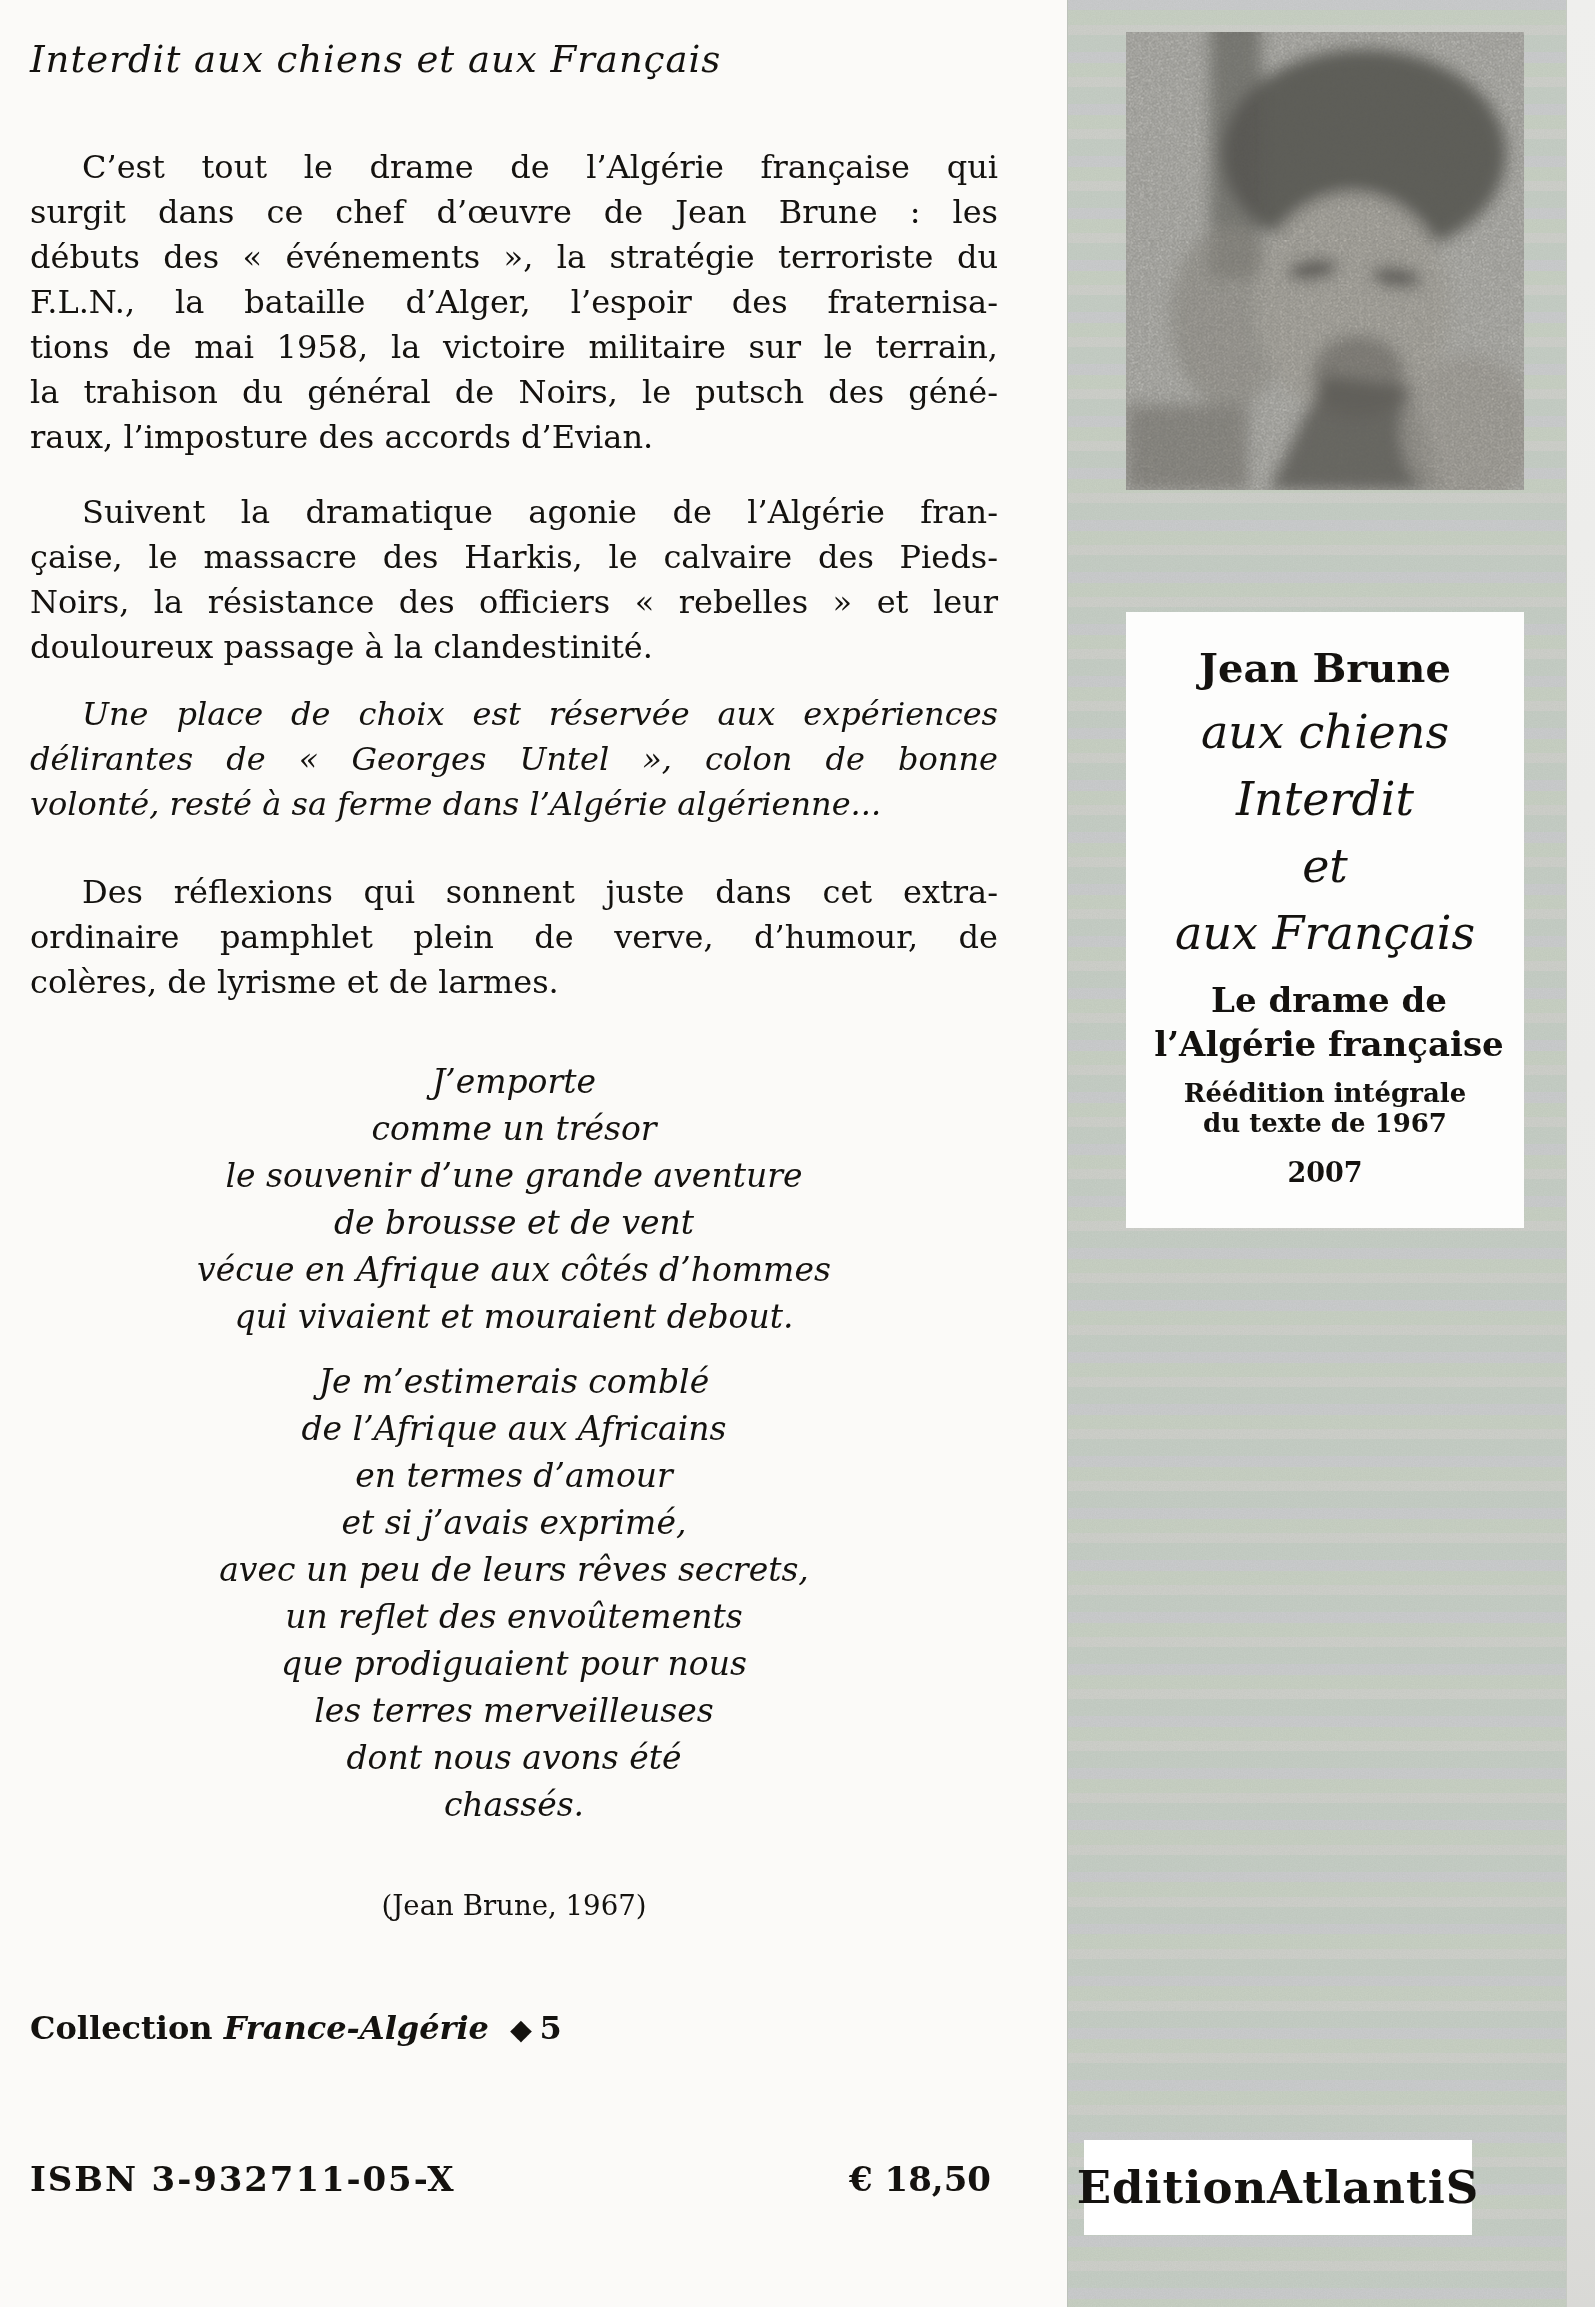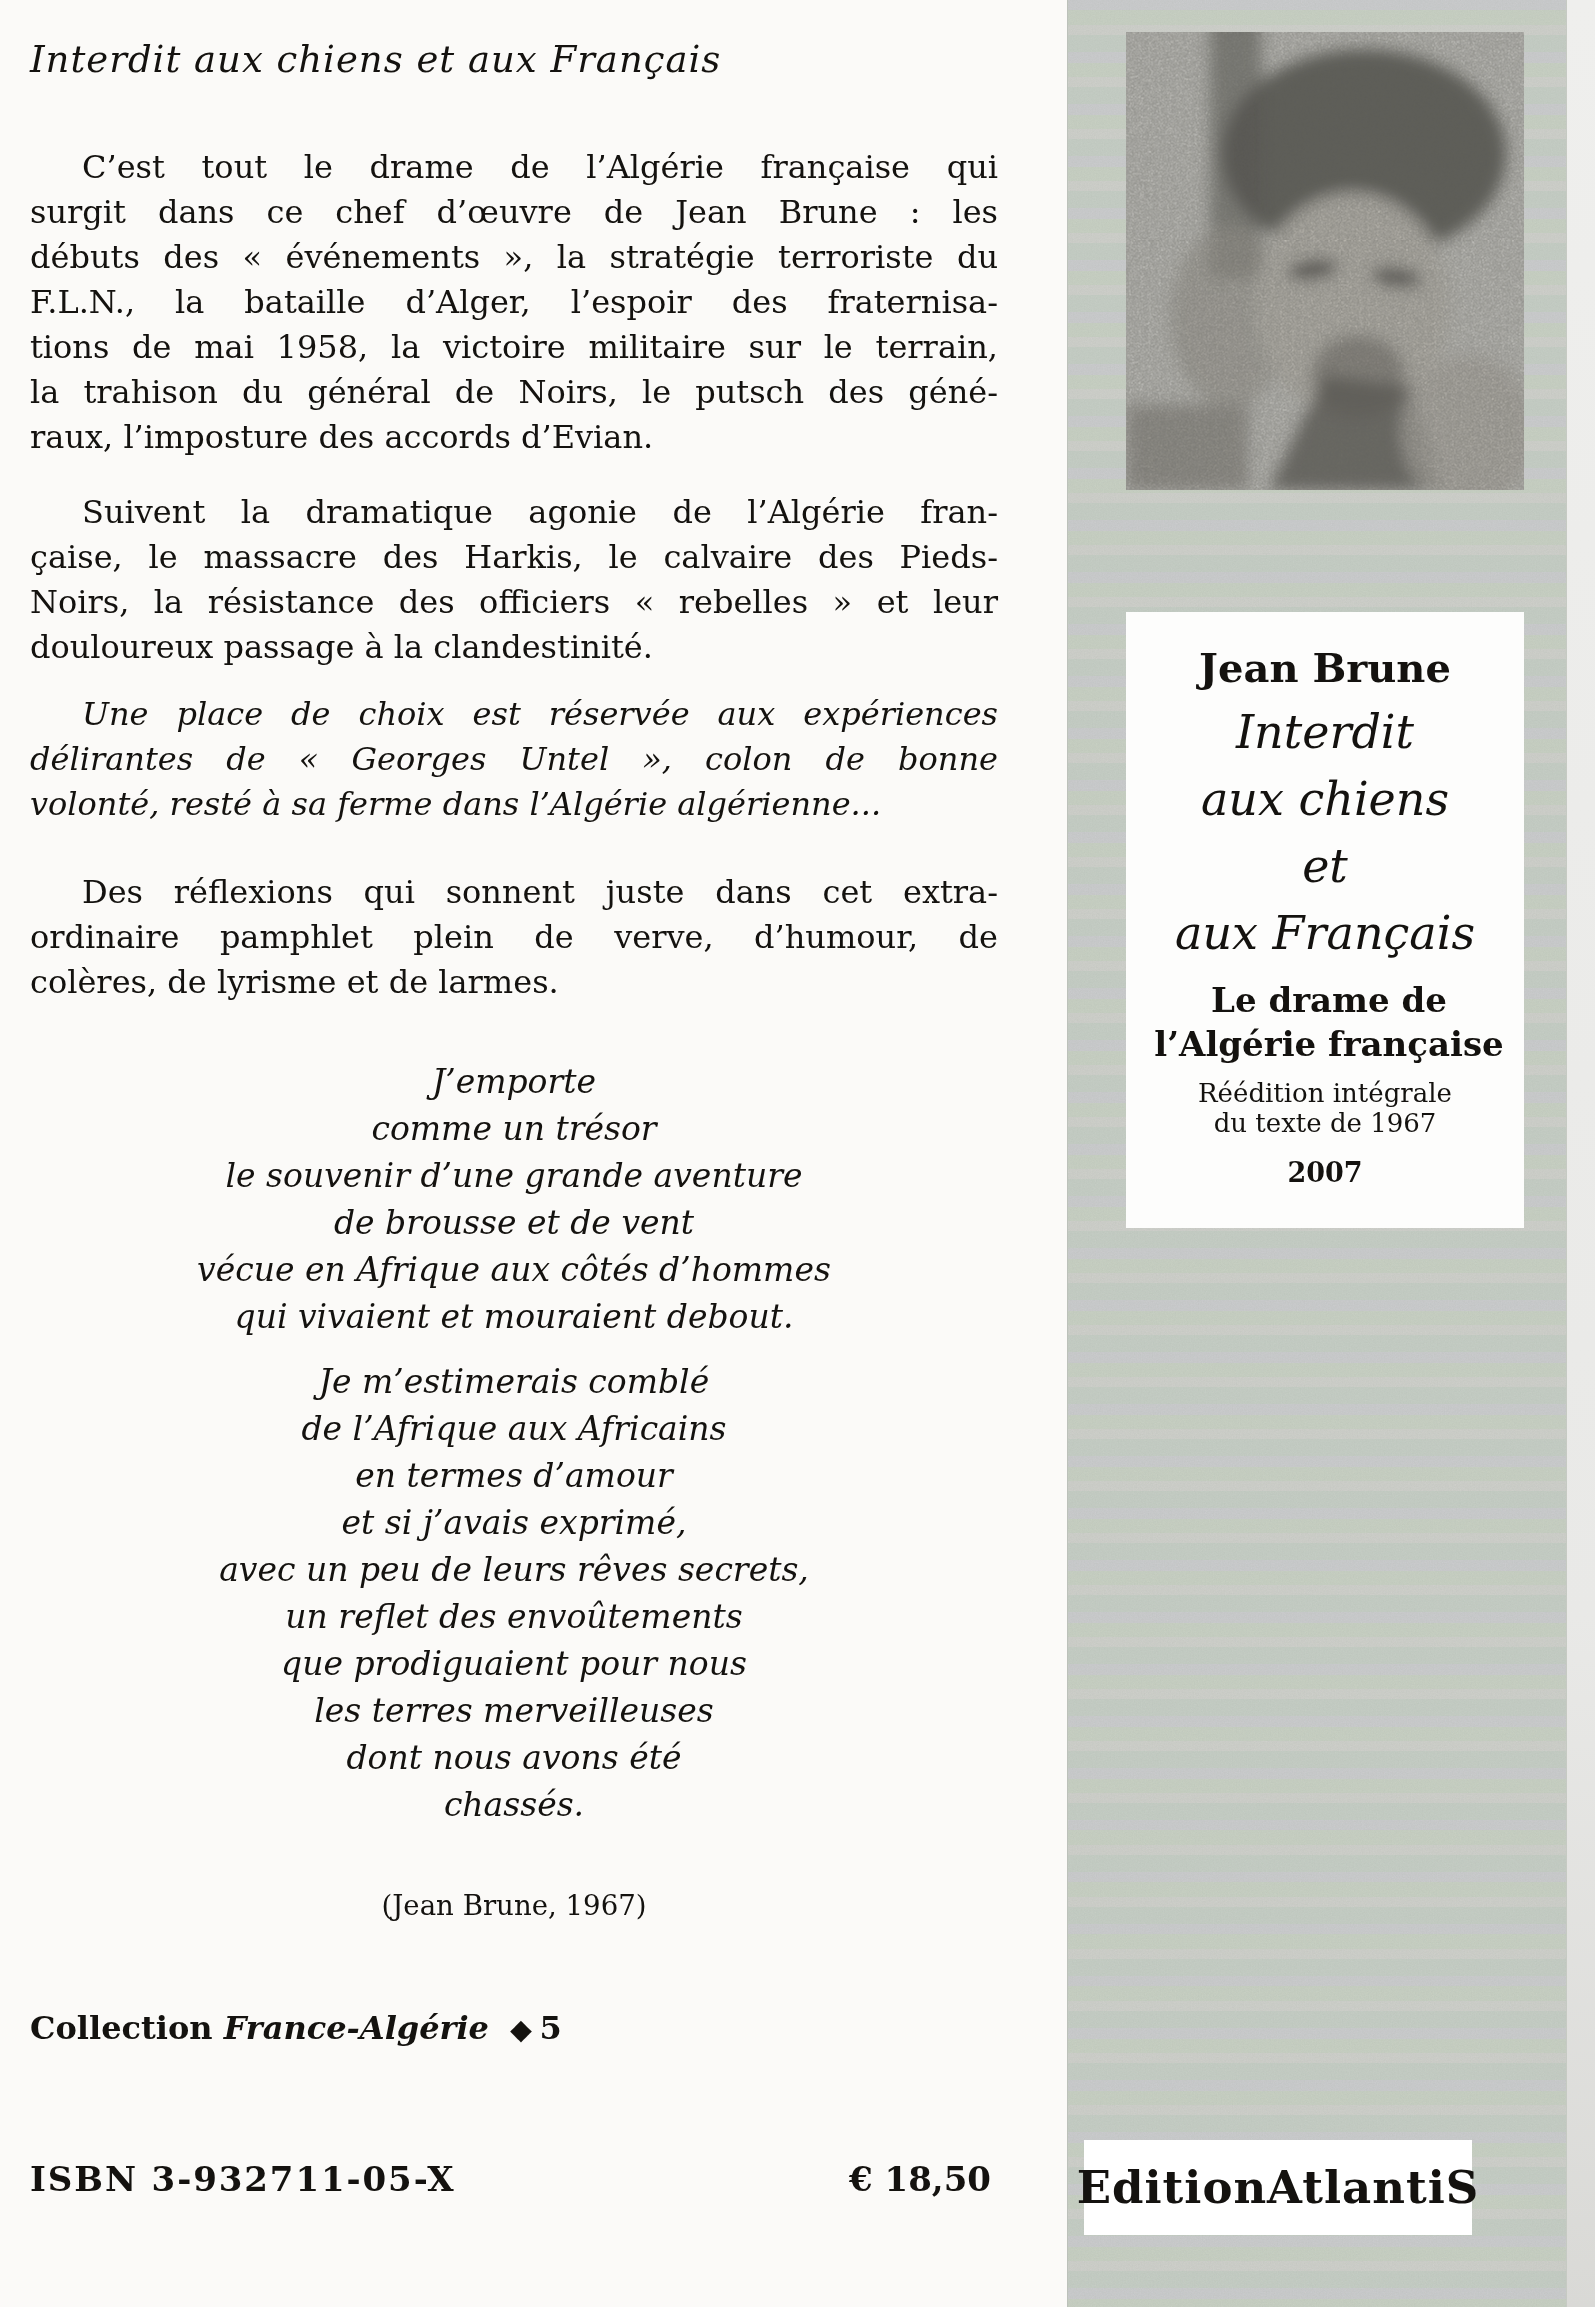--- a/index.html
+++ b/index.html
@@ -52,21 +52,21 @@
   .card {
     position:absolute; left:58px; top:612px; width:398px; height:616px;
     background:#fdfdfc; text-align:center;
   }
   .card-author { margin-top:32px; font-size:40px; font-weight:bold; }
   .card-title { margin-top:7.6px; }
   .card-title .line { font-style:italic; font-size:46px; line-height:67px; }
   .card-subtitle { margin-top:11.4px;padding-left:8px; }
   .card-subtitle .line { font-weight:bold; font-size:34px; line-height:44px; }
   .card-edition { margin-top:13.3px; }
-  .card-edition .line { font-weight:normal; font-size:26px; line-height:29.5px; }
+  .card-edition .line { font-weight:bold; font-size:26px; line-height:29.5px; }
   .card-year { margin-top:19px; font-weight:bold; font-size:27px; }
   .publisher {
     position:absolute; left:16px; top:2140px; width:388px; height:95px;
     background:#ffffff; display:flex; align-items:center; justify-content:center;
     font-weight:bold; font-size:45px; letter-spacing:1px; white-space:nowrap;
   }
 </style>
 </head>
 <body>
 
@@ -164,22 +164,22 @@
         <rect x="0" y="392" width="128" height="90" fill="#9a968e" opacity="0.8"></rect>
         <ellipse cx="360" cy="420" rx="70" ry="80" fill="#cfcbc2" opacity="0.8"></ellipse>
       </g>
       <rect width="418" height="482" filter="url(#grain)" opacity="0.6"></rect>
     </svg>
   </div>
 
   <div class="card">
     <div class="card-author">Jean Brune</div>
     <div class="card-title">
+        <div class="line">aux chiens</div>
         <div class="line">Interdit</div>
-        <div class="line">aux chiens</div>
         <div class="line">et</div>
         <div class="line">aux Français</div>
       </div>
     <div class="card-subtitle">
         <div class="line">Le drame de</div>
         <div class="line">l’Algérie française</div>
       </div>
     <div class="card-edition">
         <div class="line">Réédition intégrale</div>
         <div class="line">du texte de 1967</div>

